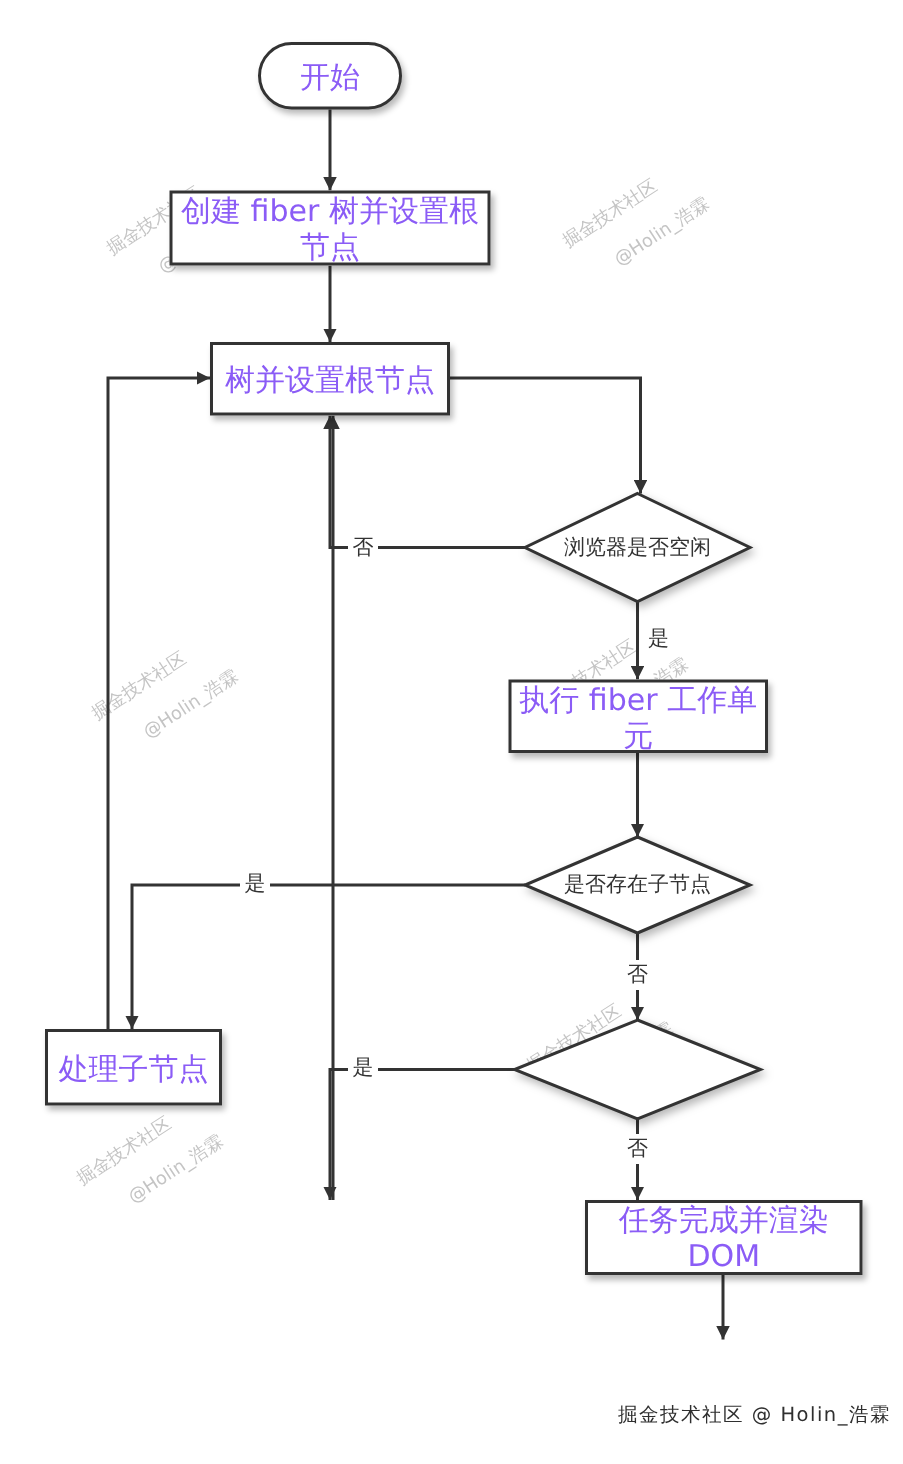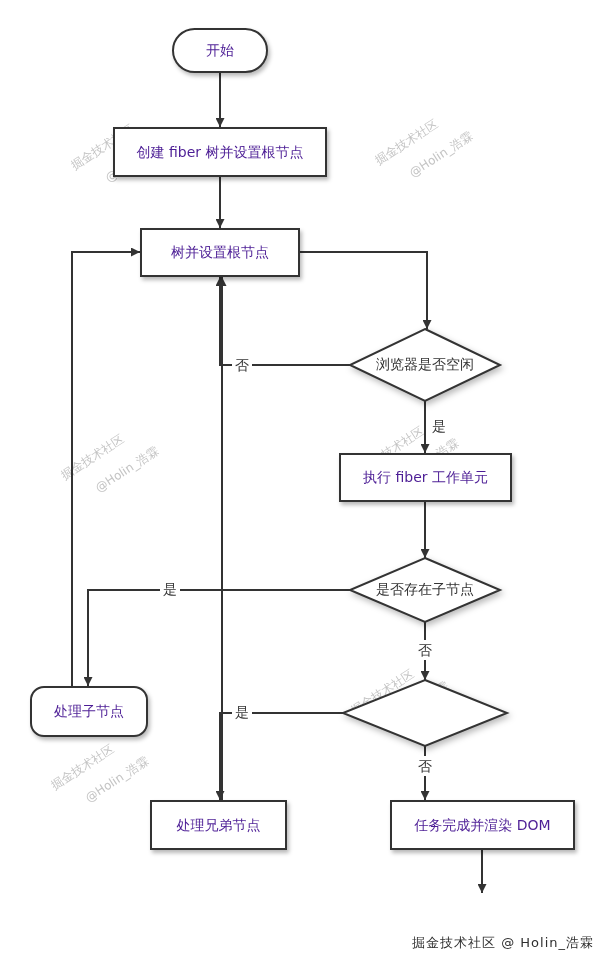--- a/index.html
+++ b/index.html
@@ -7,21 +7,21 @@
     position:relative; width:602px; height:976px;
     background:#ffffff; overflow:hidden;
     font-family:"DejaVu Sans","Liberation Sans",sans-serif;
     color:#333;
   }
   svg.edges { position:absolute; left:0; top:0; width:602px; height:976px; }
   .node {
     position:absolute; box-sizing:border-box;
     background:#ffffff; border:2px solid #333333;
     display:flex; align-items:center; justify-content:center;
-    font-size:14px; color:#4c1d95; text-align:center;
+    font-size:20px; color:#8b5cf6; text-align:center;
     box-shadow:2px 3px 4px rgba(0,0,0,0.28);
     line-height:1.2; padding:0 4px;
   }
   .stadium { border-radius:23px; }
   .dtext {
     position:absolute; display:flex; align-items:center; justify-content:center;
     font-size:14px; color:#333333; text-align:center; pointer-events:none;
   }
   .elabel {
     position:absolute; background:#ffffff; font-size:14px; color:#333333;
@@ -97,23 +97,22 @@
   </svg>
 
   <div class="node stadium" style="left:172px;top:28px;width:96px;height:45px;">开始</div>
 
   <div class="node" style="left:113px;top:127px;width:214px;height:50px;">创建 fiber 树并设置根节点</div>
 
   <div class="node" style="left:140px;top:228px;width:160px;height:49px;">树并设置根节点</div>
 
   <div class="node" style="left:339px;top:453px;width:173px;height:49px;">执行 fiber 工作单元</div>
 
-  <div class="node" style="left:30px;top:686px;width:118px;height:51px;border-radius:14px;">处理子节点</div>
+  <div class="node" style="left:30px;top:686px;width:118px;height:51px;">处理子节点</div>
 
-  <div class="node" style="left:150px;top:800px;width:137px;height:50px;">处理兄弟节点</div>
 
   <div class="node" style="left:390px;top:800px;width:185px;height:50px;">任务完成并渲染 DOM</div>
 
 
   <div class="dtext" style="left:350px;top:351px;width:150px;height:28px;">浏览器是否空闲</div>
   <div class="dtext" style="left:350px;top:576px;width:150px;height:28px;">是否存在子节点</div>
 
   <div class="elabel" style="left:232px;top:355px;">否</div>
   <div class="elabel" style="left:429px;top:416px;">是</div>
   <div class="elabel" style="left:160px;top:579px;">是</div>

